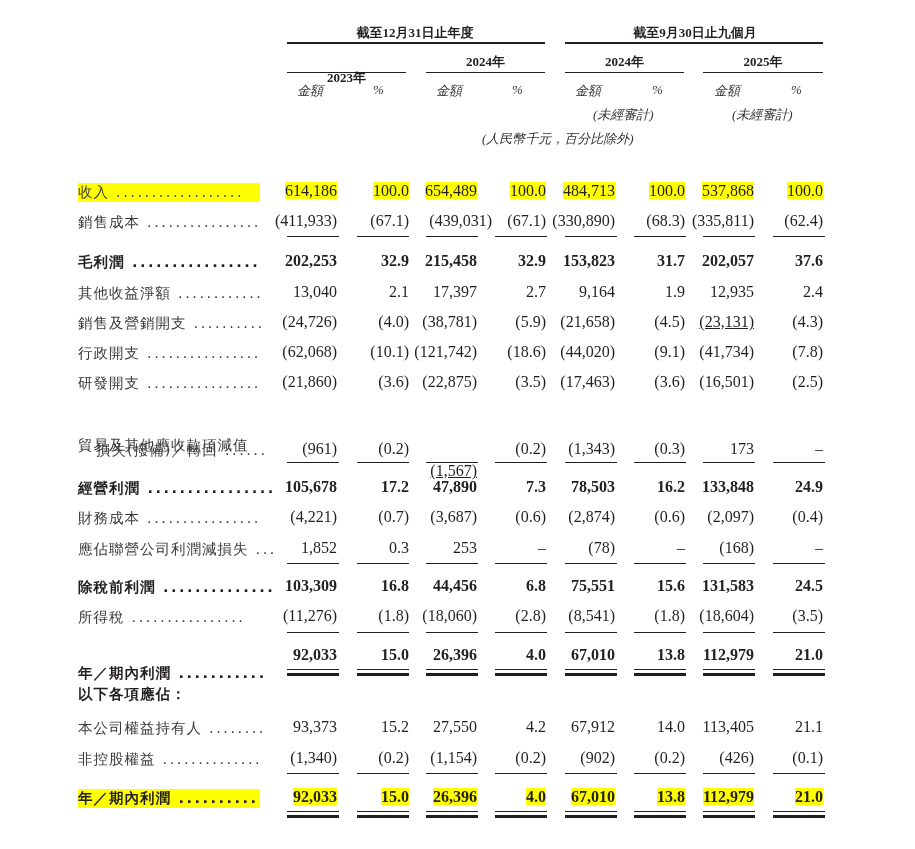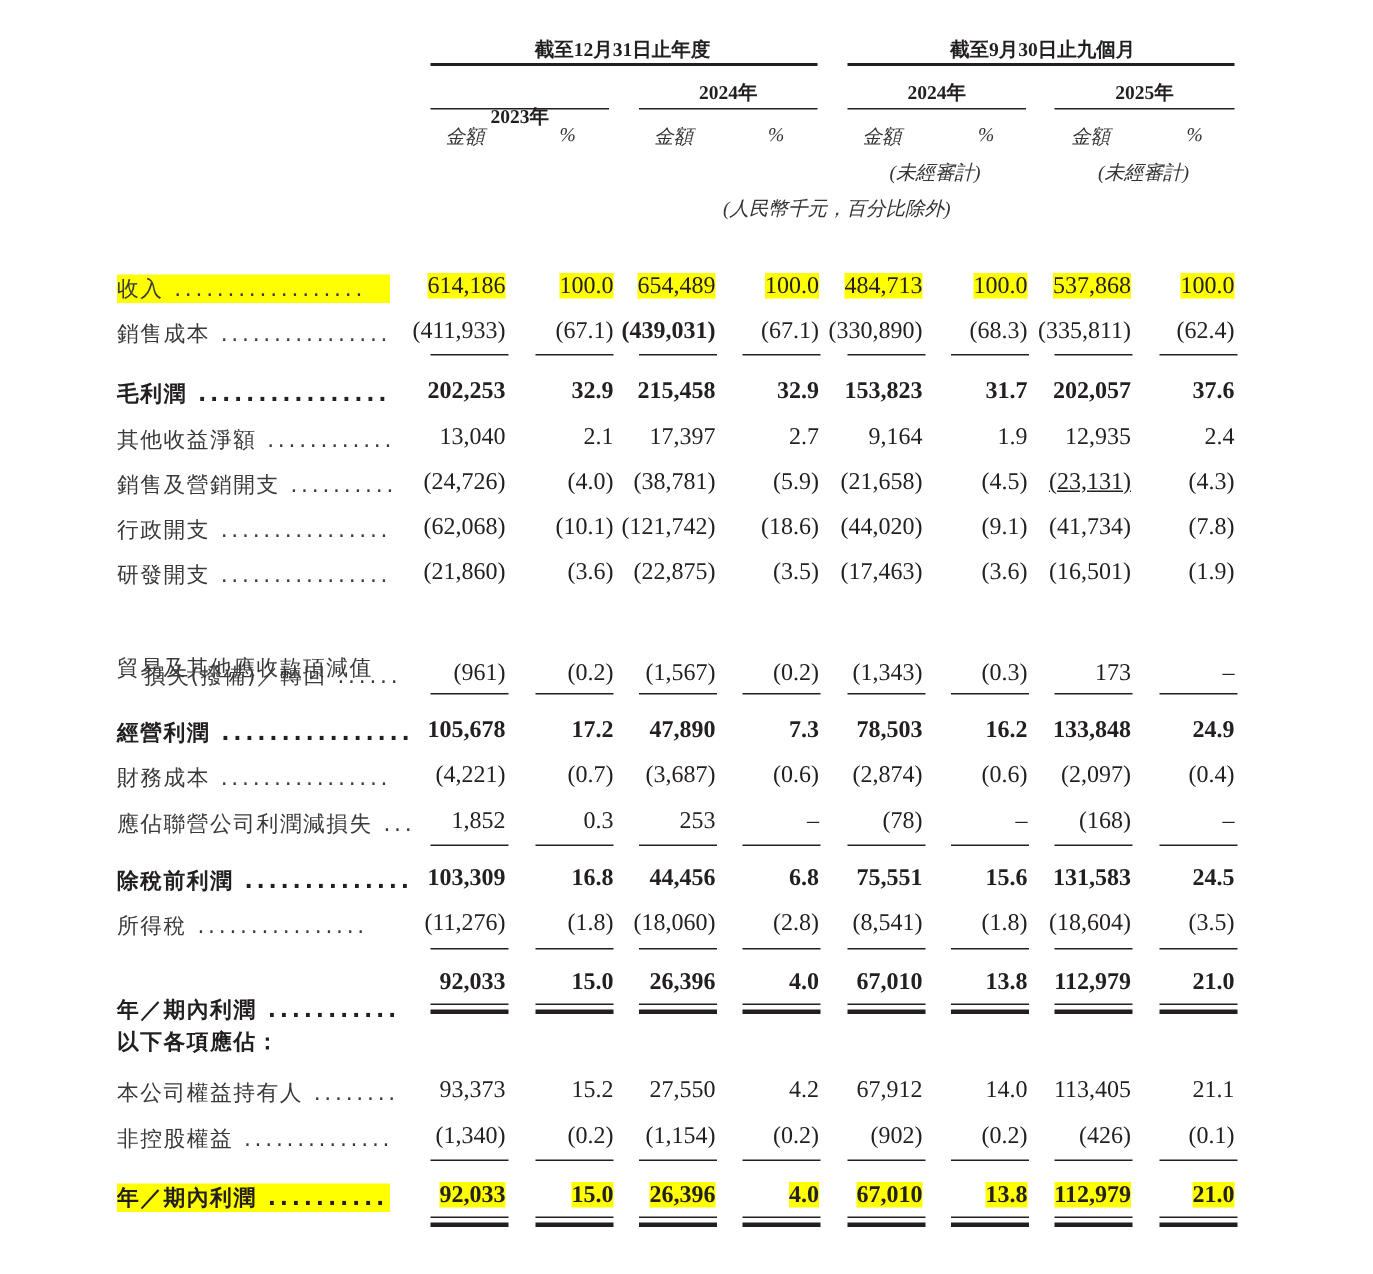--- a/index.html
+++ b/index.html
@@ -57,21 +57,21 @@
     <div class="num" style="top: 182px; left: 319px;"><span class="hl">100.0</span></div>
     <div class="num" style="top: 182px; left: 387px;"><span class="hl">654,489</span></div>
     <div class="num" style="top: 182px; left: 456px;"><span class="hl">100.0</span></div>
     <div class="num" style="top: 182px; left: 525px;"><span class="hl">484,713</span></div>
     <div class="num" style="top: 182px; left: 595px;"><span class="hl">100.0</span></div>
     <div class="num" style="top: 182px; left: 664px;"><span class="hl">537,868</span></div>
     <div class="num" style="top: 182px; left: 733px;"><span class="hl">100.0</span></div>
     <div class="label" style="top: 213px;"><span>銷售成本</span><span class="dots"> ................</span></div>
     <div class="num" style="top: 212px; left: 247px;"><span>(411,933)</span></div>
     <div class="num" style="top: 212px; left: 319px;"><span>(67.1)</span></div>
-    <div class="num" style="top: 212px; left: 387px; font-weight: bold;"><span>(439,031)</span></div>
+    <div class="num" style="top: 212px; left: 402px;"><span>(439,031)</span></div>
     <div class="num" style="top: 212px; left: 456px;"><span>(67.1)</span></div>
     <div class="num" style="top: 212px; left: 525px;"><span>(330,890)</span></div>
     <div class="num" style="top: 212px; left: 595px;"><span>(68.3)</span></div>
     <div class="num" style="top: 212px; left: 664px;"><span>(335,811)</span></div>
     <div class="num" style="top: 212px; left: 733px;"><span>(62.4)</span></div>
     <div class="uline" style="left: 287px; top: 236px;"></div>
     <div class="uline" style="left: 357px; top: 236px;"></div>
     <div class="uline" style="left: 426px; top: 236px;"></div>
     <div class="uline" style="left: 495px; top: 236px;"></div>
     <div class="uline" style="left: 565px; top: 236px;"></div>
@@ -115,26 +115,26 @@
     <div class="num" style="top: 343px; left: 664px;"><span>(41,734)</span></div>
     <div class="num" style="top: 343px; left: 733px;"><span>(7.8)</span></div>
     <div class="label" style="top: 374px;"><span>研發開支</span><span class="dots"> ................</span></div>
     <div class="num" style="top: 373px; left: 247px;"><span>(21,860)</span></div>
     <div class="num" style="top: 373px; left: 319px;"><span>(3.6)</span></div>
     <div class="num" style="top: 373px; left: 387px;"><span>(22,875)</span></div>
     <div class="num" style="top: 373px; left: 456px;"><span>(3.5)</span></div>
     <div class="num" style="top: 373px; left: 525px;"><span>(17,463)</span></div>
     <div class="num" style="top: 373px; left: 595px;"><span>(3.6)</span></div>
     <div class="num" style="top: 373px; left: 664px;"><span>(16,501)</span></div>
-    <div class="num" style="top: 373px; left: 733px;"><span>(1.9)</span></div>
+    <div class="num" style="top: 373px; left: 733px;"><span>(2.5)</span></div>
     <div class="label" style="top: 404px; margin-top: 32px;"><span>貿易及其他應收款項減值</span><span class="dots"></span></div>
     <div class="label" style="top: 441px; left: 96px;"><span>損失(撥備)／轉回</span><span class="dots"> ......</span></div>
     <div class="num" style="top: 440px; left: 247px;"><span>(961)</span></div>
     <div class="num" style="top: 440px; left: 319px;"><span>(0.2)</span></div>
-    <div class="num" style="top: 440px; left: 387px;"><span>(1,567)</span></div>
+    <div class="num" style="top: 462px; left: 387px; text-decoration: underline;"><span>(1,567)</span></div>
     <div class="num" style="top: 440px; left: 456px;"><span>(0.2)</span></div>
     <div class="num" style="top: 440px; left: 525px;"><span>(1,343)</span></div>
     <div class="num" style="top: 440px; left: 595px;"><span>(0.3)</span></div>
     <div class="num" style="top: 440px; left: 664px;"><span>173</span></div>
     <div class="num" style="top: 440px; left: 733px;"><span>–</span></div>
     <div class="uline" style="left: 287px; top: 462px;"></div>
     <div class="uline" style="left: 357px; top: 462px;"></div>
     <div class="uline" style="left: 426px; top: 462px;"></div>
     <div class="uline" style="left: 495px; top: 462px;"></div>
     <div class="uline" style="left: 565px; top: 462px;"></div>

